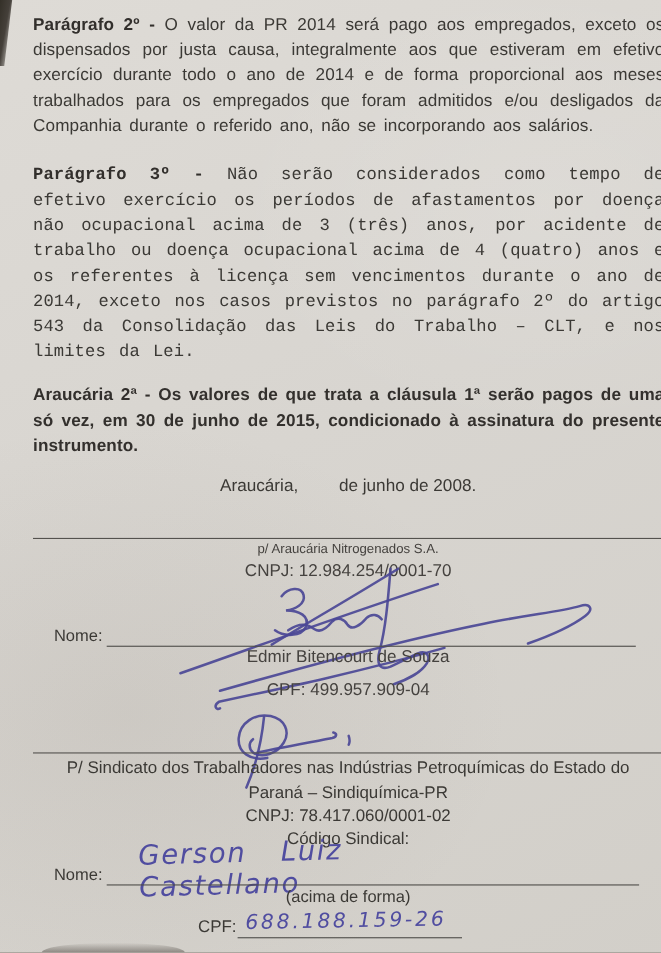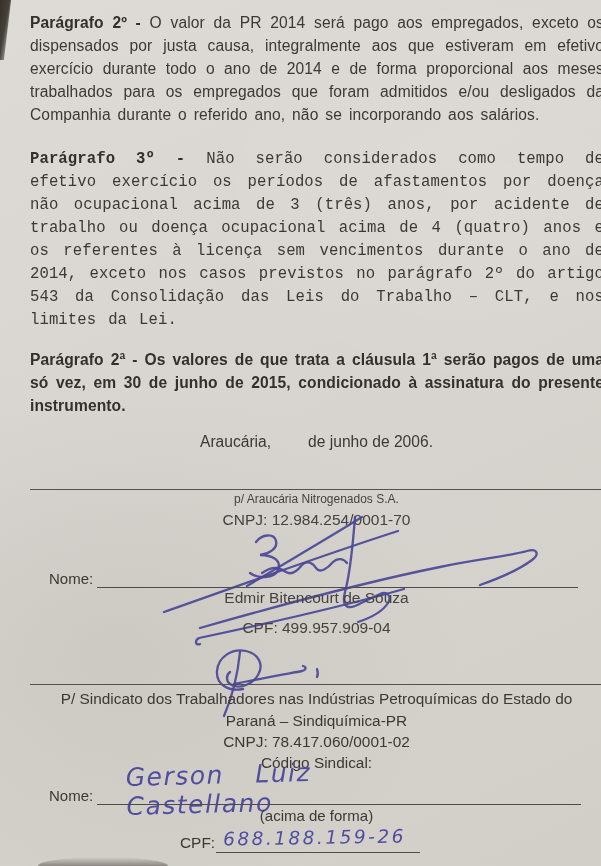--- a/index.html
+++ b/index.html
@@ -89,26 +89,26 @@
 <body>
 
 <div class="page">
 
   <div class="edge-tl"></div>
   <div class="edge-bl"></div>
 
   <div class="body-text">
     <p class="p1"><span class="para-label">Parágrafo 2º -</span> <span>O valor da PR 2014 será pago aos empregados, exceto os dispensados por justa causa, integralmente aos que estiveram em efetivo exercício durante todo o ano de 2014 e de forma proporcional aos meses trabalhados para os empregados que foram admitidos e/ou desligados da Companhia durante o referido ano, não se incorporando aos salários.</span></p>
     <p class="p2"><span class="para-label">Parágrafo 3º -</span> <span>Não serão considerados como tempo de efetivo exercício os períodos de afastamentos por doença não ocupacional acima de 3 (três) anos, por acidente de trabalho ou doença ocupacional acima de 4 (quatro) anos e os referentes à licença sem vencimentos durante o ano de 2014, exceto nos casos previstos no parágrafo 2º do artigo 543 da Consolidação das Leis do Trabalho – CLT, e nos limites da Lei.</span></p>
-    <p class="p3 bold"><span class="para-label">Parágrafo 2ª -</span> <span>Os valores de que trata a cláusula 1ª serão pagos de uma só vez, em 30 de junho de 2015, condicionado à assinatura do presente instrumento.</span></p>
+    <p class="p3 bold"><span class="para-label">Araucária 2ª -</span> <span>Os valores de que trata a cláusula 1ª serão pagos de uma só vez, em 30 de junho de 2015, condicionado à assinatura do presente instrumento.</span></p>
   </div>
 
   <div class="date-line">
     <span>Araucária,</span>
-    <span>de junho de 2006.</span>
+    <span>de junho de 2008.</span>
   </div>
 
   <div class="rule rule1"></div>
   <div class="cline arial-like company-party">p/ Araucária Nitrogenados S.A.</div>
   <div class="cline arial-like company-cnpj">CNPJ: 12.984.254/0001-70</div>
 
   <svg class="sig-svg" style="left:140px;top:510px;width:430px;height:150px" viewBox="140 510 430 150" xmlns="http://www.w3.org/2000/svg">
     <path d="M 256 542 C 262 534 274 533 276 541 C 278 549 268 554 260 555 C 272 555 282 560 278 570 C 274 579 258 579 250 573"></path>
     <path d="M 262 573 C 274 565 280 568 286 572 C 292 576 298 570 302 565 C 307 560 313 563 316 568 C 320 574 328 568 333 562 C 338 557 344 559 347 563"></path>
     <path d="M 355 517 C 353 542 351 570 345 592 C 342 603 345 610 355 606 C 366 601 373 597 380 594 C 387 591 392 596 388 603 C 383 611 370 618 358 622"></path>

